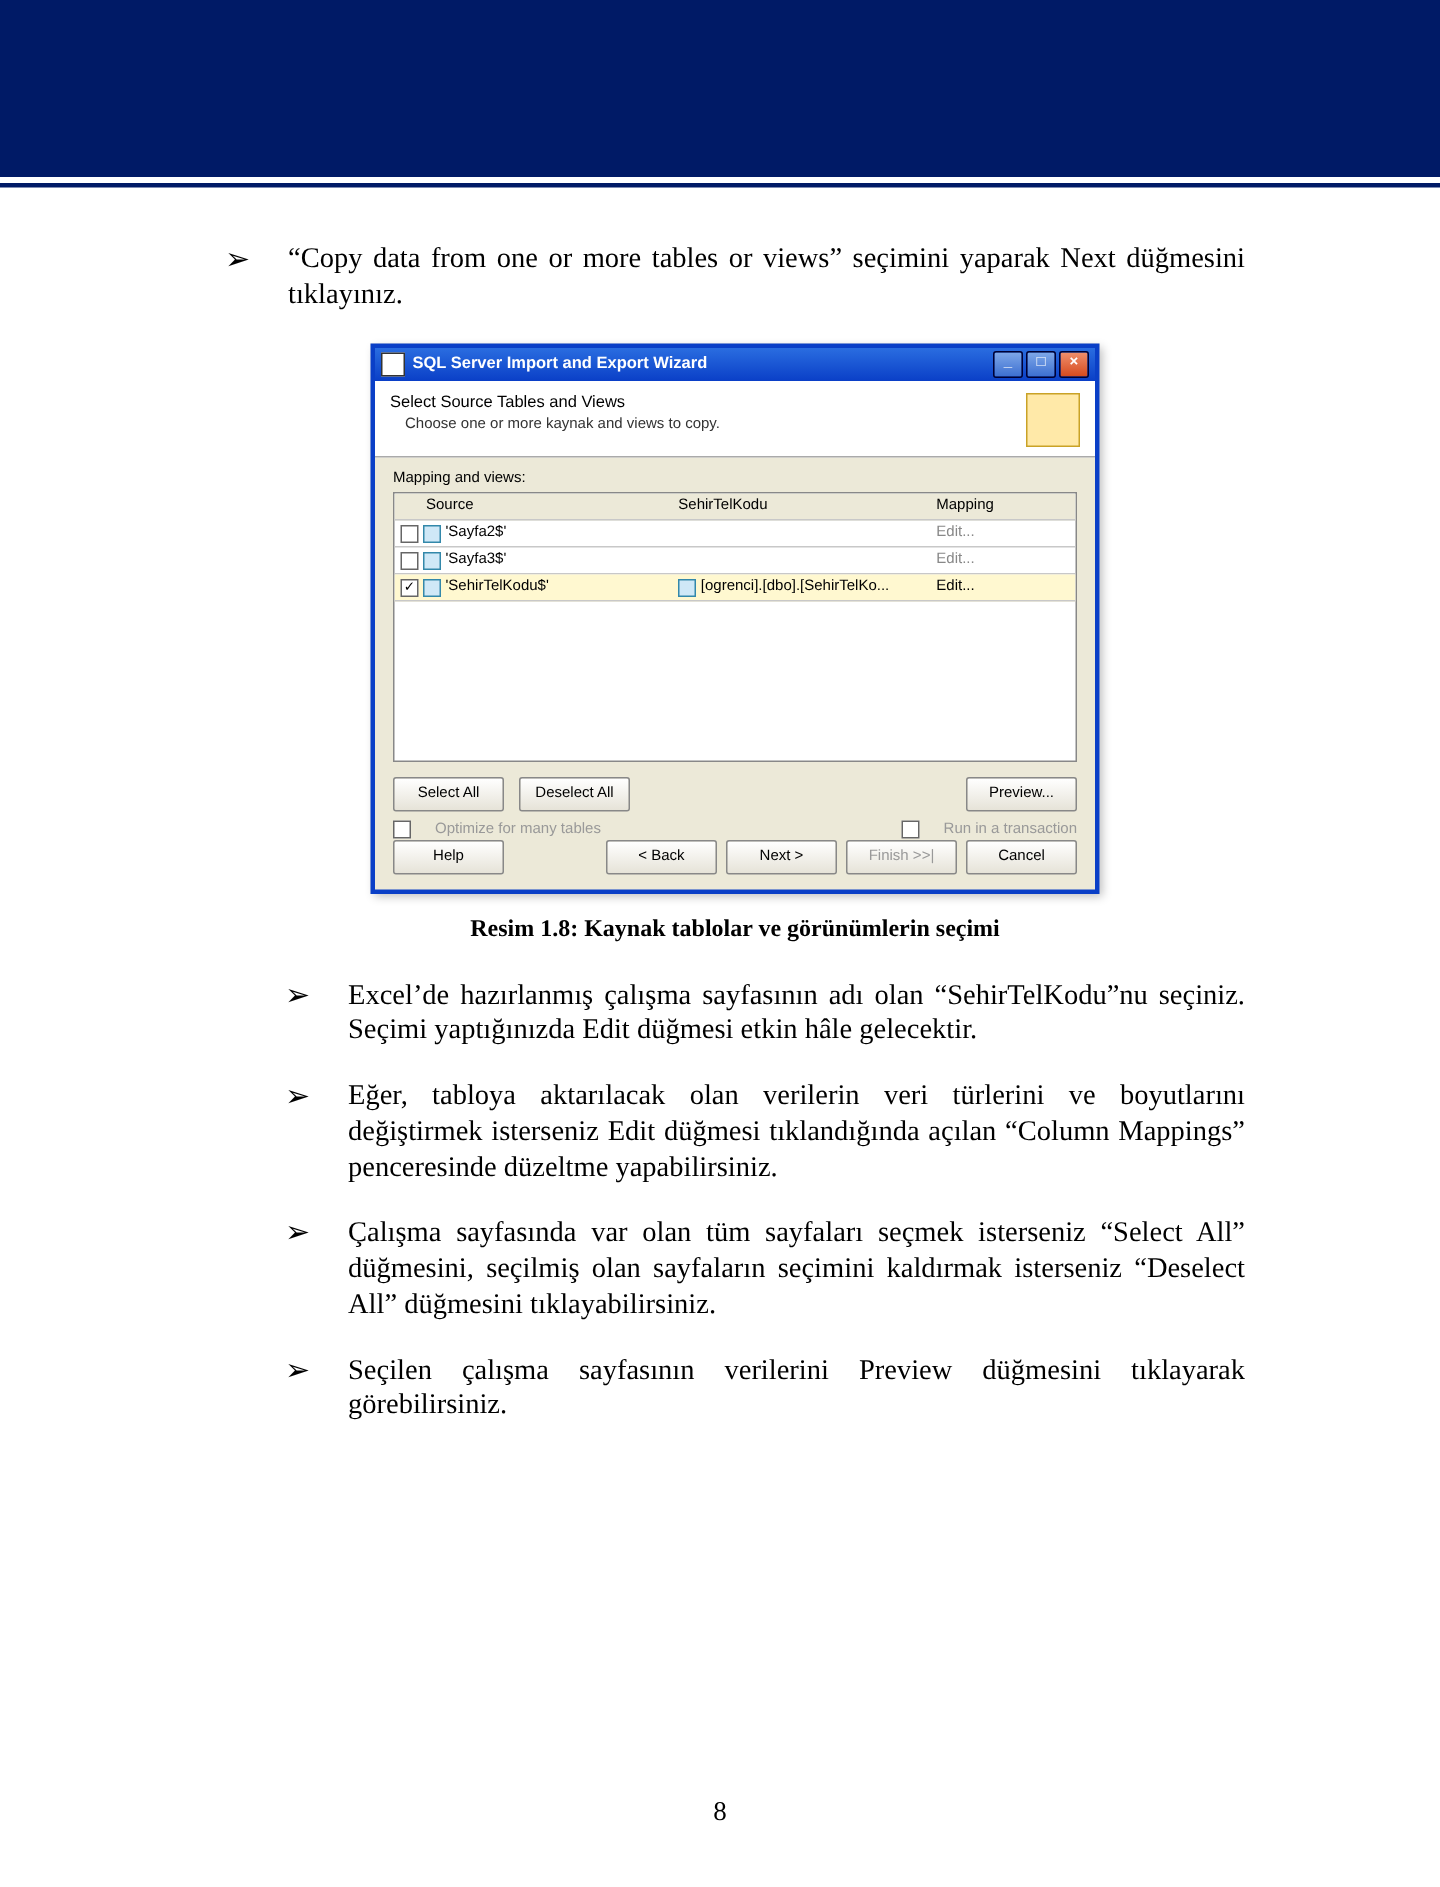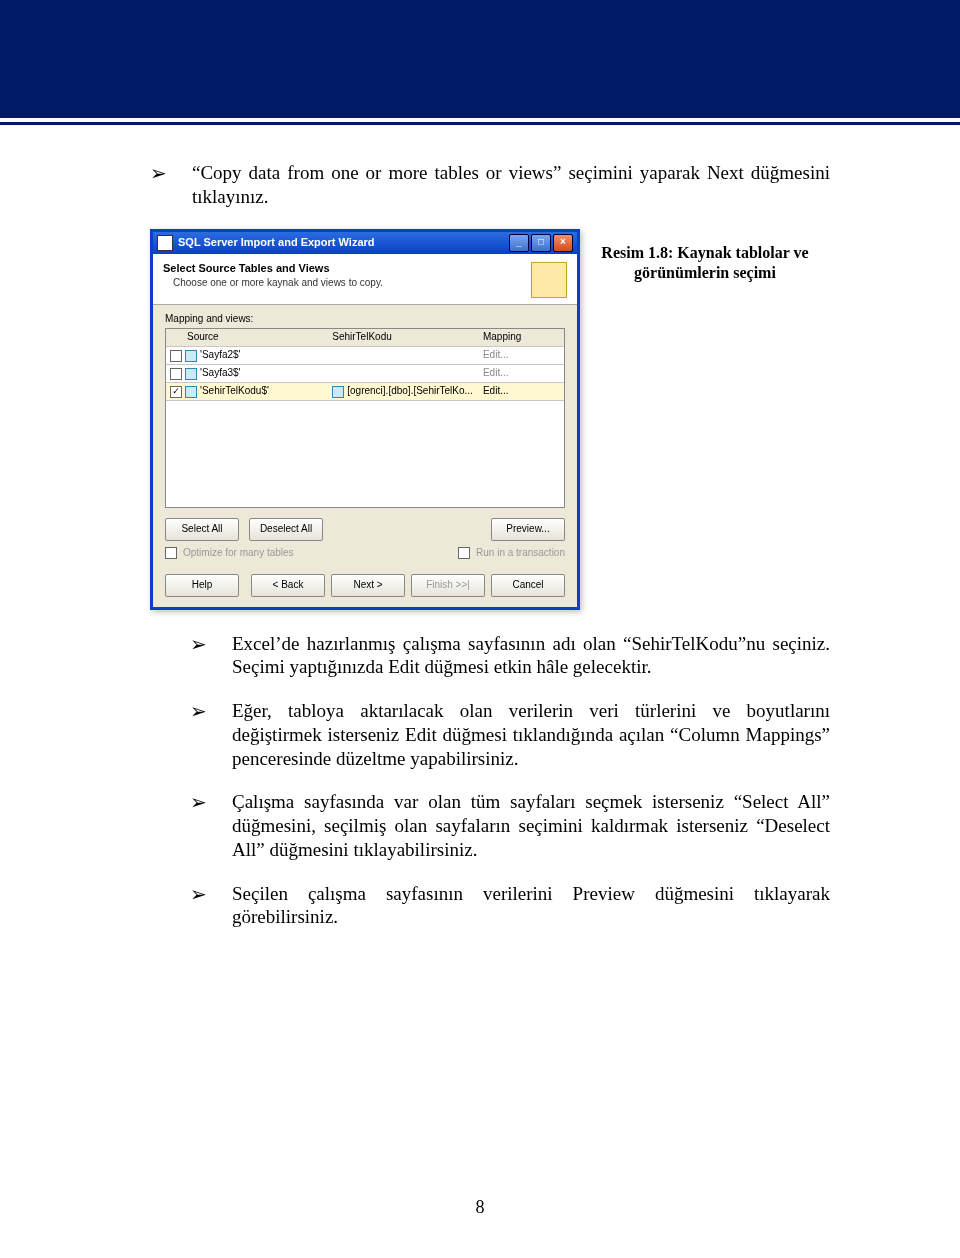--- a/index.html
+++ b/index.html
@@ -3,53 +3,53 @@
 <meta charset="utf-8">
 <style>
   html,body{margin:0;padding:0;background:#fff;font-family:"Times New Roman",Times,serif;color:#000}
   .page{width:960px;min-height:1258px;margin:0 auto;background:#fff;position:relative;box-sizing:border-box}
   .header-band{height:118px;background:#001a66}
   .header-line{height:3px;background:#001a66;margin-top:4px}
   .content{padding:36px 130px 0 150px;font-size:19px;line-height:1.25}
   .bullet-list{list-style:none;padding:0;margin:0}
   .bullet-list>li{position:relative;padding-left:42px;margin-bottom:20px;text-align:justify}
   .bullet-list>li::before{content:"\27A2";position:absolute;left:0;top:0;font-size:20px;color:#000}
-  .figure-wrap{margin:14px 0 10px 0;display:flex;flex-direction:row;}
+  .figure-wrap{margin:14px 0 10px 0;display:flex;flex-direction:column;align-items:center}
   .wizard{width:480px;border:3px solid #0a3fc7;background:#ece9d8;font-family:Tahoma,Arial,sans-serif;font-size:10px;color:#000;box-shadow:2px 2px 6px rgba(0,0,0,.25)}
   .titlebar{height:22px;background:linear-gradient(#2a6de0,#0a3fc7);display:flex;align-items:center;padding:0 4px;color:#fff}
   .tb-icon{width:14px;height:14px;background:#fff;border:1px solid #333;margin-right:5px}
   .tb-title{flex:1;font-weight:bold;font-size:11px}
   .tb-btns{display:flex;gap:2px}
   .tb-btn{width:18px;height:16px;border:1px solid #003;display:flex;align-items:center;justify-content:center;font-size:10px;font-weight:bold;border-radius:2px}
   .tb-min{background:linear-gradient(#7ea7e8,#3c6fd1);color:#fff}
   .tb-max{background:linear-gradient(#7ea7e8,#3c6fd1);color:#fff}
   .tb-close{background:linear-gradient(#ef8f6c,#d64a1e);color:#fff}
   .wiz-head{background:#fff;padding:8px 10px 6px 10px;border-bottom:1px solid #aaa;display:flex;align-items:flex-start}
   .wiz-head-txt{flex:1}
-  .wiz-head-title{font-weight:bold;font-size:11px}
+  .wiz-head-title{font-weight:normal;font-size:11px}
   .wiz-head-sub{font-size:10px;margin-top:2px;margin-left:10px;color:#333}
   .wiz-head-icon{width:34px;height:34px;background:#ffe9a8;border:1px solid #c9a227;margin-left:8px}
   .body-pad{padding:8px 12px 10px 12px}
   .lbl{font-size:10px;margin-bottom:3px}
   .grid{border:1px solid #888;background:#fff;height:178px;overflow:hidden}
   .grid-row{display:flex;border-bottom:1px solid #c8c8c8;height:17px;align-items:center}
   .grid-head{background:#ece9d8;font-weight:normal}
   .col-src{width:41%;padding-left:4px;display:flex;align-items:center;gap:3px}
   .col-dst{width:38%;padding-left:4px;display:flex;align-items:center;gap:3px}
   .col-map{width:21%;padding-left:4px;color:#888}
   .chk{width:10px;height:10px;border:1px solid #666;background:#fff;display:inline-block}
   .chk.on::after{content:"✓";display:block;font-size:9px;line-height:9px;text-align:center;color:#000}
   .tbl-icon{width:10px;height:10px;border:1px solid #38a;background:#cfe8f7;display:inline-block}
   .sel-row{background:#fff8d0}
   .btn-row{display:flex;gap:10px;margin-top:10px}
   .w-btn{min-width:72px;height:21px;border:1px solid #888;background:linear-gradient(#fff,#e6e3d8);font-size:10px;display:flex;align-items:center;justify-content:center;border-radius:2px}
   .w-btn.dis{color:#999}
-  .row-2{display:flex;align-items:center;gap:6px;margin-top:6px}
+  .row-2{display:flex;align-items:center;gap:16px;margin-top:6px}
   .row-2 .sp{flex:1}
-  .foot-row{display:flex;gap:6px;margin-top:14px;align-items:center}
+  .foot-row{display:flex;gap:6px;align-items:center}
   .foot-row .sp{flex:1}
   .caption{font-family:"Times New Roman",Times,serif;font-size:16px;font-weight:bold;text-align:center;margin-top:14px}
   .lower-list{margin-top:22px}
   .lower-list>li{padding-left:82px}
   .lower-list>li::before{left:40px}
   .page-num{position:absolute;bottom:40px;width:100%;text-align:center;font-size:18px}
   .just{text-align:justify}
 </style>
 </head>
 <body>

